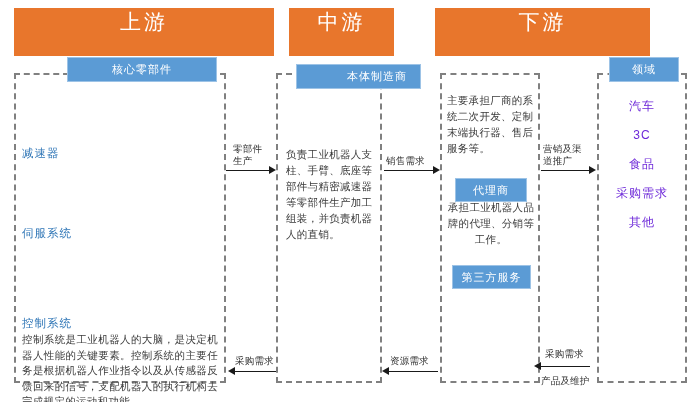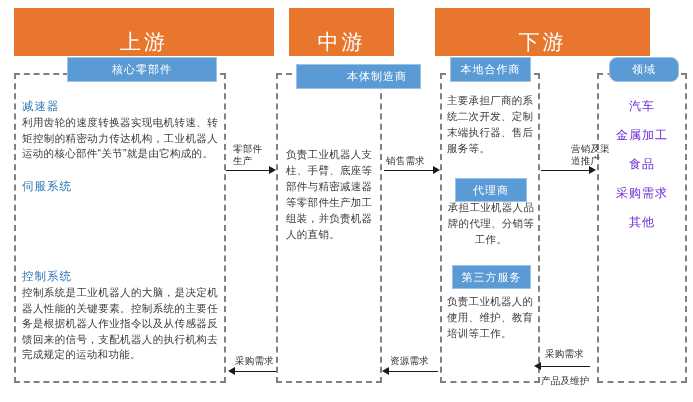--- a/index.html
+++ b/index.html
@@ -9,21 +9,21 @@
     font-family:"Liberation Sans","DejaVu Sans",sans-serif;
     overflow:hidden;
   }
   #stage{position:relative;width:693px;height:402px;}
 
   
   .hdr{
     position:absolute;
     background:#E8762C;
     color:#ffffff;
-    display:flex;align-items:flex-end;justify-content:center;
+    display:flex;align-items:flex-start;justify-content:center;
     font-size:21px;
     letter-spacing:3px;
     font-weight:400;
   }
 
   
   .chip{
     position:absolute;
     background:#5B9BD5;
     border:1px solid #9DC3E6;
@@ -36,21 +36,21 @@
 
   
   .panel{
     position:absolute;
     border:2px dashed #808080;
     background:transparent;
     box-sizing:border-box;
   }
 
   
-  .para{position:absolute;box-sizing:border-box;}
+  .para{position:absolute;box-sizing:border-box;margin-top:47px;}
   .para .h{
     color:#2E75B6;
     font-size:11.5px;
     line-height:16px;
     margin-bottom:1px;
     letter-spacing:1px;
   }
   .para .t{
     color:#3a3a3a;
     font-size:10.5px;
@@ -110,56 +110,51 @@
   <div class="panel" style="left:276px;top:73px;width:106px;height:310px;"></div>
   <div class="panel" style="left:440px;top:73px;width:100px;height:310px;"></div>
   <div class="panel" style="left:597px;top:73px;width:90px;height:310px;"></div>
 
   <div class="chip" style="left:67px;top:57px;width:148px;height:23px;">
     <span>核心零部件</span>
   </div>
   <div class="chip" style="left:296px;top:64px;width:86px;height:23px;padding-left:37px;">
     <span>本体制造商</span>
   </div>
-  <div class="chip" style="left:450px;top:57px;width:79px;height:23px;">
-    <span>本地合作商</span>
-  </div>
   <div class="chip" style="left:455px;top:178px;width:70px;height:22px;">
     <span>代理商</span>
   </div>
   <div class="chip" style="left:452px;top:265px;width:77px;height:22px;">
     <span>第三方服务</span>
   </div>
-  <div class="chip" style="left:609px;top:57px;width:68px;height:23px;border-radius:8px;">
+  <div class="chip" style="left:609px;top:57px;width:68px;height:23px;">
     <span>领域</span>
   </div>
 
   <div class="para" style="left:22px;top:98px;width:196px;">
     <div class="h">减速器</div>
-    <div class="t">利用齿轮的速度转换器实现电机转速、转矩控制的精密动力传达机构，工业机器人运动的核心部件“关节”就是由它构成的。</div>
   </div>
 
   <div class="para" style="left:22px;top:178px;width:196px;">
     <div class="h">伺服系统</div>
   </div>
 
   <div class="para" style="left:22px;top:268px;width:196px;">
     <div class="h">控制系统</div>
     <div class="t">控制系统是工业机器人的大脑，是决定机器人性能的关键要素。控制系统的主要任务是根据机器人作业指令以及从传感器反馈回来的信号，支配机器人的执行机构去完成规定的运动和功能。</div>
   </div>
 
   <div class="midtext" style="left:286px;top:102px;width:88px;margin-top:44px;">负责工业机器人支柱、手臂、底座等部件与精密减速器等零部件生产加工组装，并负责机器人的直销。</div>
 
   <div class="midtext" style="left:447px;top:92px;width:88px;">主要承担厂商的系统二次开发、定制末端执行器、售后服务等。</div>
   <div class="midtext" style="left:447px;top:199px;width:88px;text-align:center;">承担工业机器人品牌的代理、分销等工作。</div>
-  <div class="midtext" style="left:447px;top:293px;width:88px;">负责工业机器人的使用、维护、教育培训等工作。</div>
 
   <div class="fields" style="left:600px;top:92px;width:84px;">
     <div>汽车</div>
-    <div>金属加工</div>
+    <div>3C</div>
     <div>食品</div>
     <div>采购需求</div>
     <div>其他</div>
   </div>
 
   <div class="arrow" style="left:226px;top:170px;width:44px;"></div>
   <div class="head r" style="left:269px;top:166px;"></div>
   <div class="alabel" style="left:233px;top:143px;width:44px;">零部件
 生产</div>
 
@@ -170,21 +165,21 @@
   <div class="arrow" style="left:384px;top:170px;width:52px;"></div>
   <div class="head r" style="left:433px;top:166px;"></div>
   <div class="alabel" style="left:386px;top:155px;width:52px;">销售需求</div>
 
   <div class="arrow" style="left:388px;top:371px;width:50px;"></div>
   <div class="head l" style="left:382px;top:367px;"></div>
   <div class="alabel" style="left:390px;top:355px;width:52px;">资源需求</div>
 
   <div class="arrow" style="left:541px;top:170px;width:50px;"></div>
   <div class="head r" style="left:589px;top:166px;"></div>
-  <div class="alabel" style="left:543px;top:143px;width:50px;margin-left:28px;">营销及渠
+  <div class="alabel" style="left:543px;top:143px;width:50px;">营销及渠
 道推广</div>
 
   <div class="arrow" style="left:540px;top:366px;width:50px;"></div>
   <div class="head l" style="left:534px;top:362px;"></div>
   <div class="alabel" style="left:545px;top:348px;width:50px;">采购需求</div>
   <div class="alabel" style="left:541px;top:375px;width:60px;">产品及维护</div>
 
 </div>
 
 </body></html>

